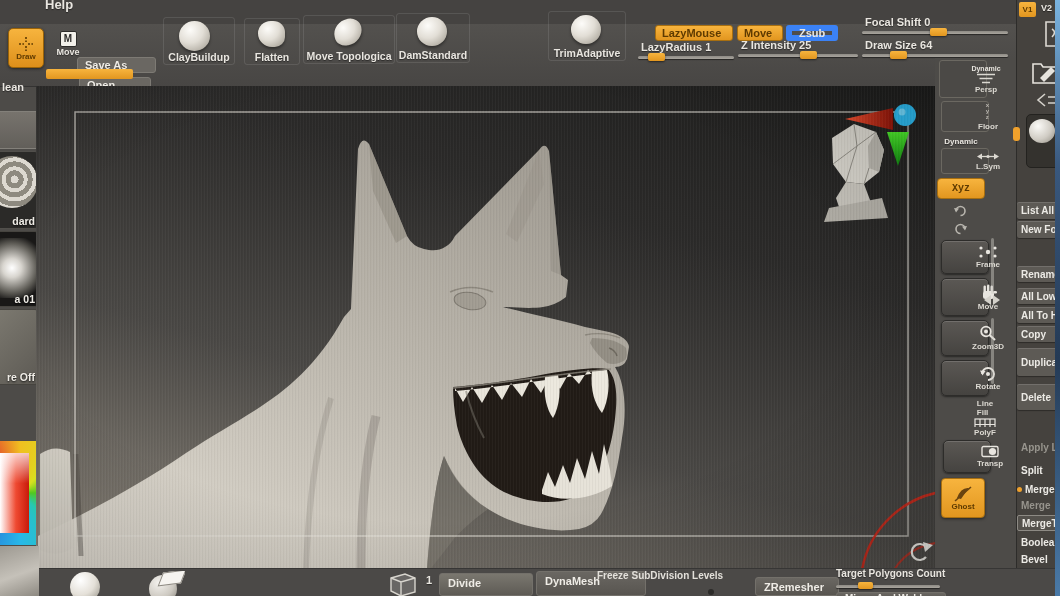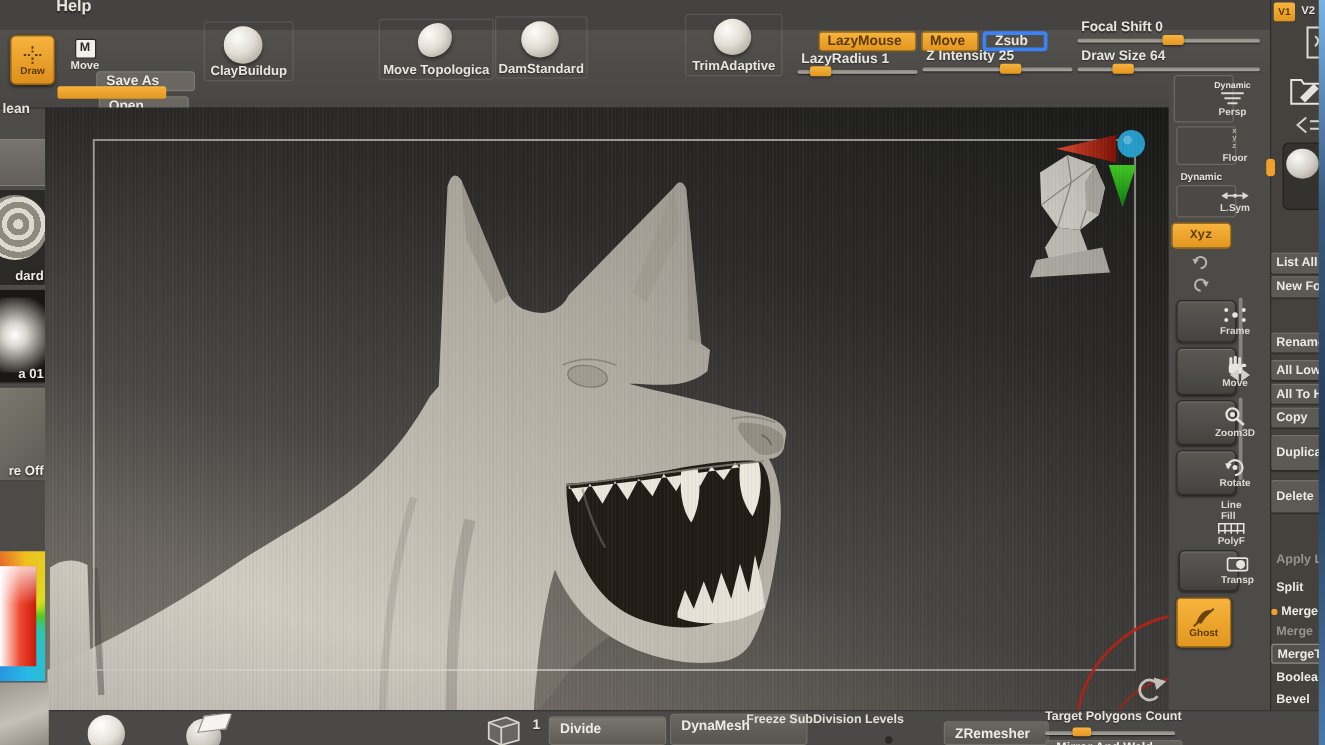--- a/index.html
+++ b/index.html
@@ -10,21 +10,21 @@
   }
   .abs{position:absolute;}
   .lbl{color:#e9e6e0;font-weight:bold;text-shadow:0 1px 1px rgba(0,0,0,.45);}
   
   #menubar{left:0;top:0;width:1016px;height:24px;background:#454341;border-bottom:1px solid #3a3937;}
   #topshelf{left:0;top:24px;width:1016px;height:62px;background:linear-gradient(#53514e,#484644);border-bottom:1px solid #343332;}
   .orange-btn{background:linear-gradient(#f7b43e,#e2961f);border:1px solid #a86f10;border-radius:3px;
     color:#5e3a00;font-weight:bold;display:flex;align-items:center;padding-left:6px;box-sizing:border-box;}
   .gray-btn{background:#6a6762;border:1px solid #7d7a74;border-radius:3px;color:#efece6;font-weight:bold;
     display:flex;align-items:center;padding-left:7px;box-sizing:border-box;text-shadow:0 1px 1px rgba(0,0,0,.4);margin-top:28px;}
-  .outline-btn{background:#504e4b;border:3px solid #3b82f6;border-radius:3px;color:#e9e6e0;font-weight:bold;
+  .outline-btn{background:#504e4b;border:6px solid #3b82f6;border-radius:3px;color:#e9e6e0;font-weight:bold;
     display:flex;align-items:center;padding-left:7px;box-sizing:border-box;}
   .brush-slot{border:1px solid rgba(255,255,255,.10);border-radius:3px;}
   .brush-thumb{border-radius:50%;background:radial-gradient(circle at 36% 30%, #fdfcf9, #e2ded6 45%, #b7b2a8 78%, #908c82 100%);
     box-shadow:0 2px 3px rgba(0,0,0,.4);}
   .brush-label{font-size:10.5px;text-align:center;}
   .slider-track{height:3px;background:linear-gradient(#8e8b85,#a8a49d);border-radius:2px;box-shadow:0 1px 1px rgba(0,0,0,.5);}
   .slider-handle{position:absolute;width:17px;height:8px;background:linear-gradient(#f7b43e,#e2961f);
     border-radius:2px;top:-3px;box-shadow:0 1px 2px rgba(0,0,0,.5);}
   .slider-label{font-size:11px;}
   
@@ -83,20 +83,24 @@
     <span class="lbl" style="font-size:9px;">Move</span>
   </div>
 
   <div class="abs gray-btn" style="left:77px;top:29px;width:79px;height:16px;font-size:11px;">Save As</div>
   <div class="abs gray-btn" style="left:79px;top:49px;width:72px;height:15px;font-size:11px;">Open</div>
   <div class="abs" style="left:46px;top:69px;width:87px;height:10px;background:linear-gradient(#f7b43e,#e2961f);border-radius:2px;"></div>
 
   <div class="abs brush-slot" style="left:163px;top:17px;width:70px;height:46px;">
     <div class="abs brush-thumb" style="left:15px;top:3px;width:31px;height:30px;"></div>
     <div class="abs lbl brush-label" style="left:-4px;right:-4px;bottom:1px;">ClayBuildup</div>
+  </div>
+  <div class="abs brush-slot" style="left:244px;top:18px;width:54px;height:45px;">
+    <div class="abs brush-thumb" style="left:13px;top:2px;width:27px;height:26px;border-radius:52% 48% 42% 58%;"></div>
+    <div class="abs lbl brush-label" style="left:-2px;right:-2px;bottom:1px;">Flatten</div>
   </div>
   <div class="abs brush-slot" style="left:303px;top:15px;width:90px;height:47px;">
     <div class="abs brush-thumb" style="left:30px;top:3px;width:28px;height:26px;border-radius:58% 42% 60% 40%;transform:rotate(-12deg);"></div>
     <div class="abs lbl brush-label" style="left:-2px;right:-2px;bottom:1px;">Move Topologica</div>
   </div>
   <div class="abs brush-slot" style="left:548px;top:11px;width:76px;height:48px;">
     <div class="abs brush-thumb" style="left:22px;top:3px;width:30px;height:29px;"></div>
     <div class="abs lbl brush-label" style="left:-3px;right:-3px;bottom:1px;">TrimAdaptive</div>
   </div>
   <div class="abs brush-slot" style="left:396px;top:13px;width:72px;height:48px;">

